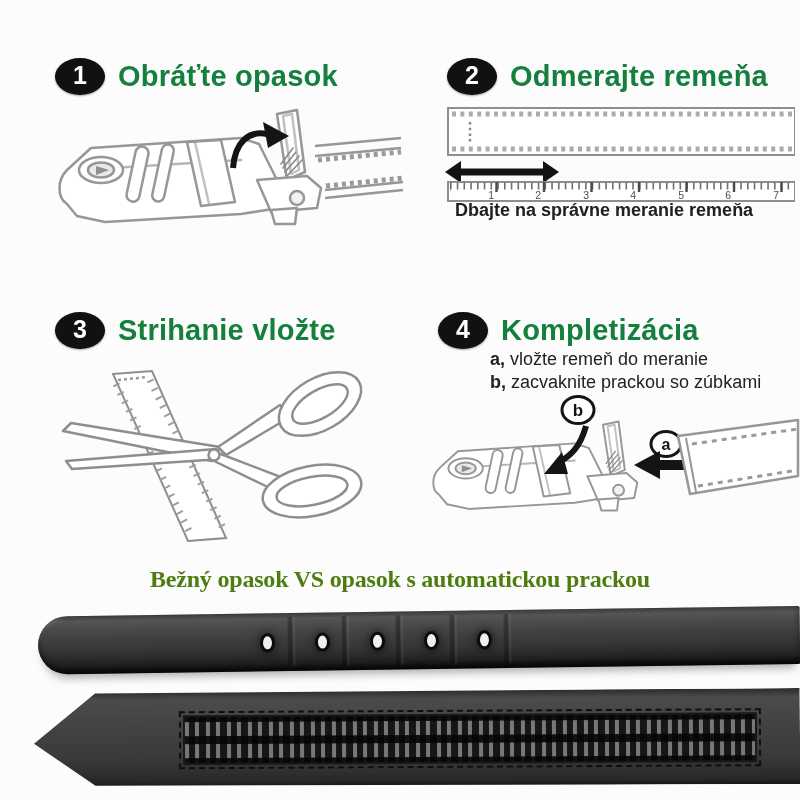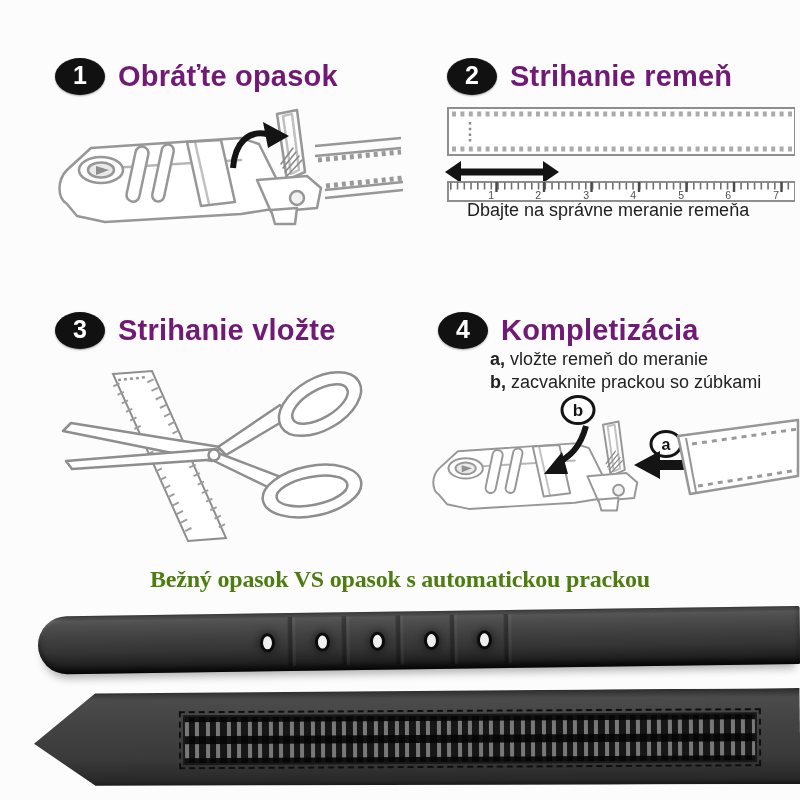--- a/index.html
+++ b/index.html
@@ -13,24 +13,24 @@
   
   .step-header{position:absolute;display:flex;align-items:center;gap:13px;}
   .badge{
     width:50px;height:37px;border-radius:50%;
     background:#111;color:#fff;
     display:flex;align-items:center;justify-content:center;
     font-size:25px;font-weight:700;padding-bottom:2px;box-sizing:border-box;
     box-shadow:0 1px 2px rgba(0,0,0,.35);
     flex:0 0 auto;
   }
-  .step-title{font-size:29px;font-weight:700;letter-spacing:.2px;color:#701a75;white-space:nowrap;}
+  .step-title{font-size:29px;font-weight:700;letter-spacing:.2px;color:#15803d;white-space:nowrap;}
   .substeps{position:absolute;left:490px;top:348px;font-size:18px;line-height:23px;color:#222;white-space:nowrap;}
   .substeps b{font-weight:700;}
-  .caption{position:absolute;left:455px;top:200px;font-size:18px;font-weight:400;color:#202020;white-space:nowrap;margin-left:12px;}
+  .caption{position:absolute;left:455px;top:200px;font-size:18px;font-weight:700;color:#202020;white-space:nowrap;}
   
   .vs-title{
     position:absolute;left:150px;top:566px;
     font-family:"Liberation Serif",serif;font-weight:700;font-size:24px;color:#4d7c0f;
     white-space:nowrap;letter-spacing:-.2px;
   }
   .belt-classic{
     position:absolute;left:38px;top:616px;width:762px;height:58px;
     border-radius:30px 2px 2px 30px;
     background:linear-gradient(180deg,#1d1d1d 0%,#555 9%,#4c4c4c 20%,#3f3f3f 42%,#353535 62%,#202020 86%,#0c0c0c 100%);
@@ -103,21 +103,21 @@
   <path d="M283,62 L366,54" stroke="#9a9a9a" stroke-width="5" stroke-dasharray="4 4" fill="none"></path>
   <path d="M291,88 L368,80" stroke="#9a9a9a" stroke-width="5" stroke-dasharray="4 4" fill="none"></path>
   <g>
     <path d="M198,70 C200,44 214,32 232,36" stroke="#141414" stroke-width="6" fill="none"></path>
     <polygon points="228,24 254,38 233,50" fill="#141414" stroke="none"></polygon>
   </g>
 </svg>
 
 <div class="step-header" style="left:447px;top:58px">
   <div class="badge">2</div>
-  <div class="step-title">Strihanie remeň</div>
+  <div class="step-title">Odmerajte remeňa</div>
 </div>
 <svg class="abs" style="left:445px;top:103px" width="350" height="100" viewBox="0 0 350 100">
   <g>
     <rect x="3" y="5" width="347" height="47" fill="#fff" stroke="#8e8e8e" stroke-width="2"></rect>
     <path d="M7,11 L348,11" stroke="#ababab" stroke-width="5" stroke-dasharray="4 4.4" fill="none"></path>
     <path d="M7,46 L348,46" stroke="#ababab" stroke-width="5" stroke-dasharray="4 4.4" fill="none"></path>
     <path d="M25,19 L25,40" stroke="#8a8a8a" stroke-width="2.5" stroke-dasharray="2.5 3.2" fill="none"></path>
   </g>
   <g>
     <line x1="13" y1="69" x2="101" y2="69" stroke="#131313" stroke-width="7"></line>

